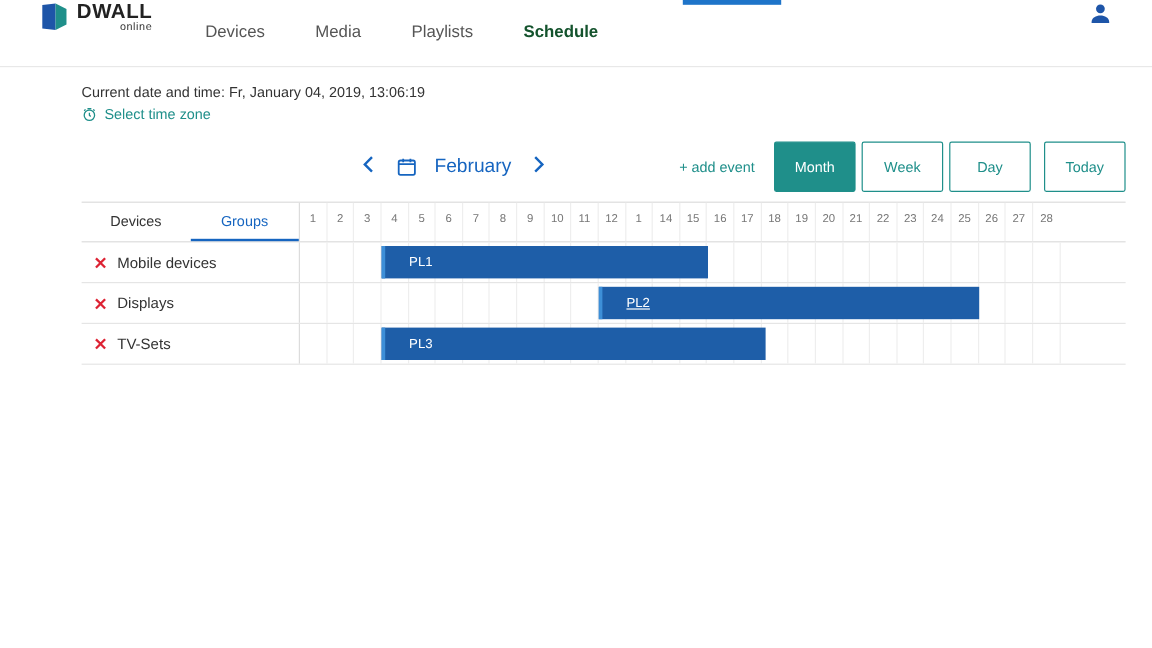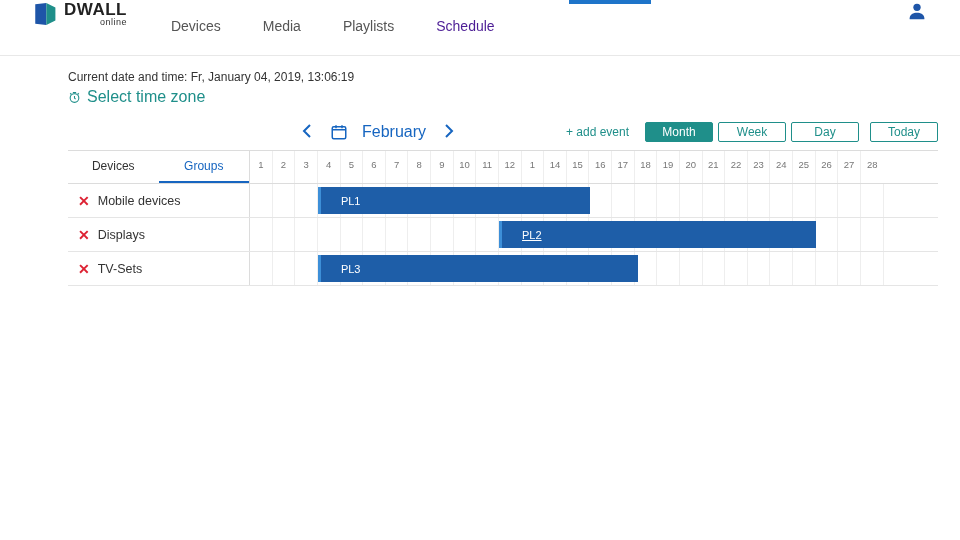--- a/index.html
+++ b/index.html
@@ -4,34 +4,34 @@
 <style>
 html,body{margin:0;padding:0;font-family:Arial,Helvetica,sans-serif;font-size:13px;color:#333;background:#fff;width:960px;height:540px;overflow:hidden}
 *{box-sizing:border-box}
 .topbar{display:flex;align-items:flex-start;height:56px;padding:0 32px;border-bottom:1px solid #e8e8e8;position:relative}
 .logo{display:flex;align-items:center;gap:6px;margin-right:40px}
 .logo-mark{width:26px;height:26px}
 .logo-text{font-weight:700;font-size:17px;color:#222;letter-spacing:.5px}
 .logo-sub{font-size:9px;color:#333;text-align:right;margin-top:-3px;letter-spacing:.5px}
 .nav{display:flex;gap:34px}
 .nav-item{color:#555;font-size:14px;cursor:pointer;padding:18px 4px}
-.nav-item.active{color:#4c1d95;font-weight:400;position:relative}
+.nav-item.active{color:#14532d;font-weight:700;position:relative}
 .tab-indicator{position:absolute;top:0;height:4px;background:#1e74c9}
 .avatar{margin-left:auto;color:#1e55a8}
 .content{padding:14px 22px 0 68px}
 .dt-line{font-size:12px;color:#333;margin-bottom:4px}
-.tz{display:flex;align-items:center;gap:6px;color:#1f8f8a;font-size:16px;cursor:pointer;margin-bottom:16px}
+.tz{display:flex;align-items:center;gap:6px;color:#1f8f8a;font-size:12px;cursor:pointer;margin-bottom:16px}
 .toolbar{display:flex;align-items:center;margin-bottom:8px}
-.month-nav{display:flex;align-items:flex-end;gap:14px;color:#1665c0;margin-left:230px}
+.month-nav{display:flex;align-items:flex-start;gap:14px;color:#1665c0;margin-left:230px}
 .month-nav .chev{font-size:15px;cursor:pointer;color:#1665c0;padding:0 4px}
 .month-label{font-size:16px;color:#1665c0}
 .spacer{flex:1}
 .add-event{color:#1f8f8a;font-size:12px;cursor:pointer;margin-right:16px}
 .view-btns{display:flex;gap:5px}
-.vbtn{border:1px solid #1f8f8a;color:#1f8f8a;background:#fff;font-size:12px;padding:2px 0;width:68px;text-align:center;border-radius:2px;cursor:pointer}
+.vbtn{border:1px solid #1f8f8a;color:#1f8f8a;background:#fff;font-size:12px;padding:13px 0;width:68px;text-align:center;border-radius:2px;cursor:pointer}
 .vbtn.active{background:#1f8f8a;color:#fff}
 .vbtn.today{margin-left:6px}
 .grid-wrap{border-top:1px solid #dcdcdc}
 .hdr-row{display:flex;border-bottom:1px solid #dcdcdc}
 .cat-tabs{width:182px;display:flex;border-right:1px solid #dcdcdc}
 .cat-tab{flex:1;text-align:center;font-size:12px;padding:8px 0;border-bottom:2px solid transparent;cursor:pointer;color:#333}
 .cat-tab.selected{color:#1665c0;border-bottom:2px solid #1665c0}
 .day-hdrs{display:flex;flex:1}
 .day-hdr{width:22.64px;text-align:center;font-size:9.5px;color:#777;padding:8px 0;border-right:1px solid #eee}
 .day-hdr:last-child{border-right:none}

